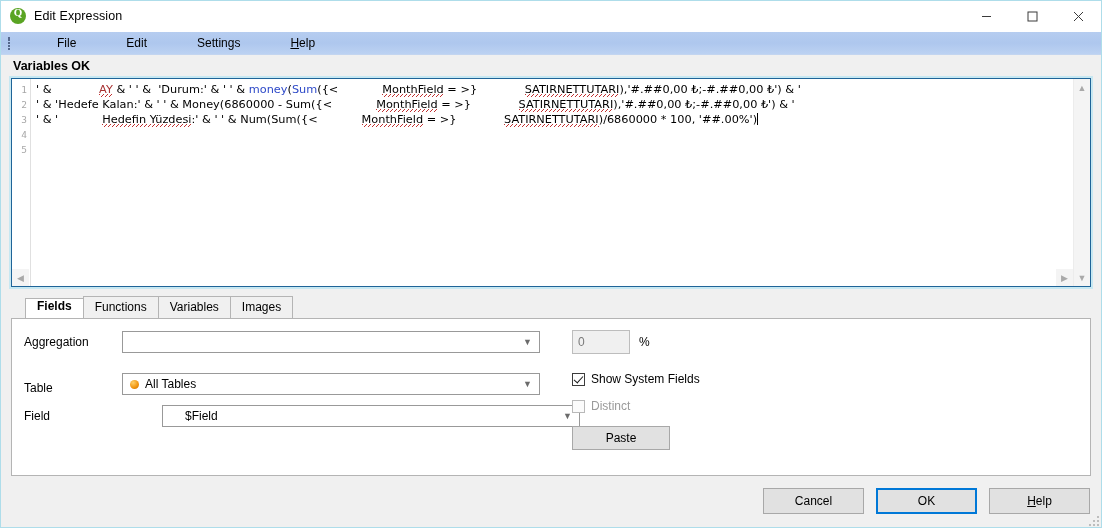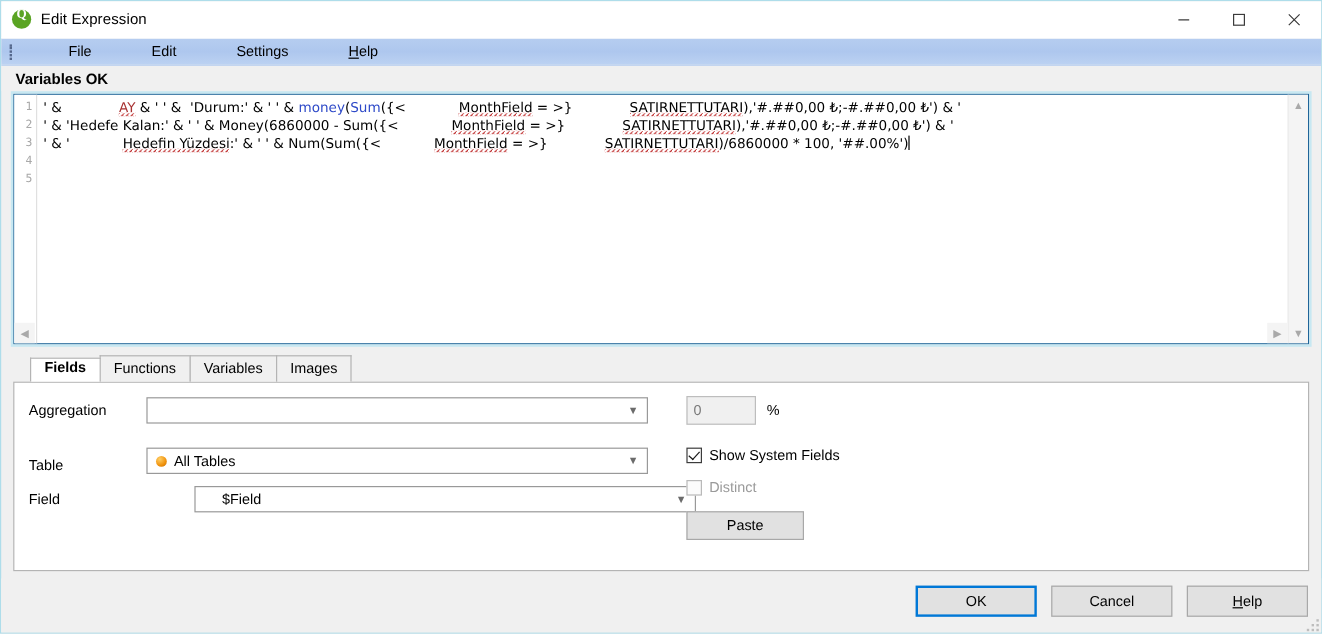--- a/index.html
+++ b/index.html
@@ -481,22 +481,22 @@
       <span class="box"></span>
       <span>Distinct</span>
     </div>
   </div>
 
   <div class="btn paste-btn">Paste</div>
 </div>
 
 <div class="footer">
   <div class="footer-btns">
+    <div class="btn foot-btn">Cancel</div>
     <div class="btn foot-btn default">OK</div>
-    <div class="btn foot-btn">Cancel</div>
     <div class="btn foot-btn"><u>H</u>elp</div>
   </div>
   <div class="resize-grip">
     <i style="right:0; bottom:0;"></i>
     <i style="right:4px; bottom:0;"></i>
     <i style="right:8px; bottom:0;"></i>
     <i style="right:0; bottom:4px;"></i>
     <i style="right:4px; bottom:4px;"></i>
     <i style="right:0; bottom:8px;"></i>
   </div>

